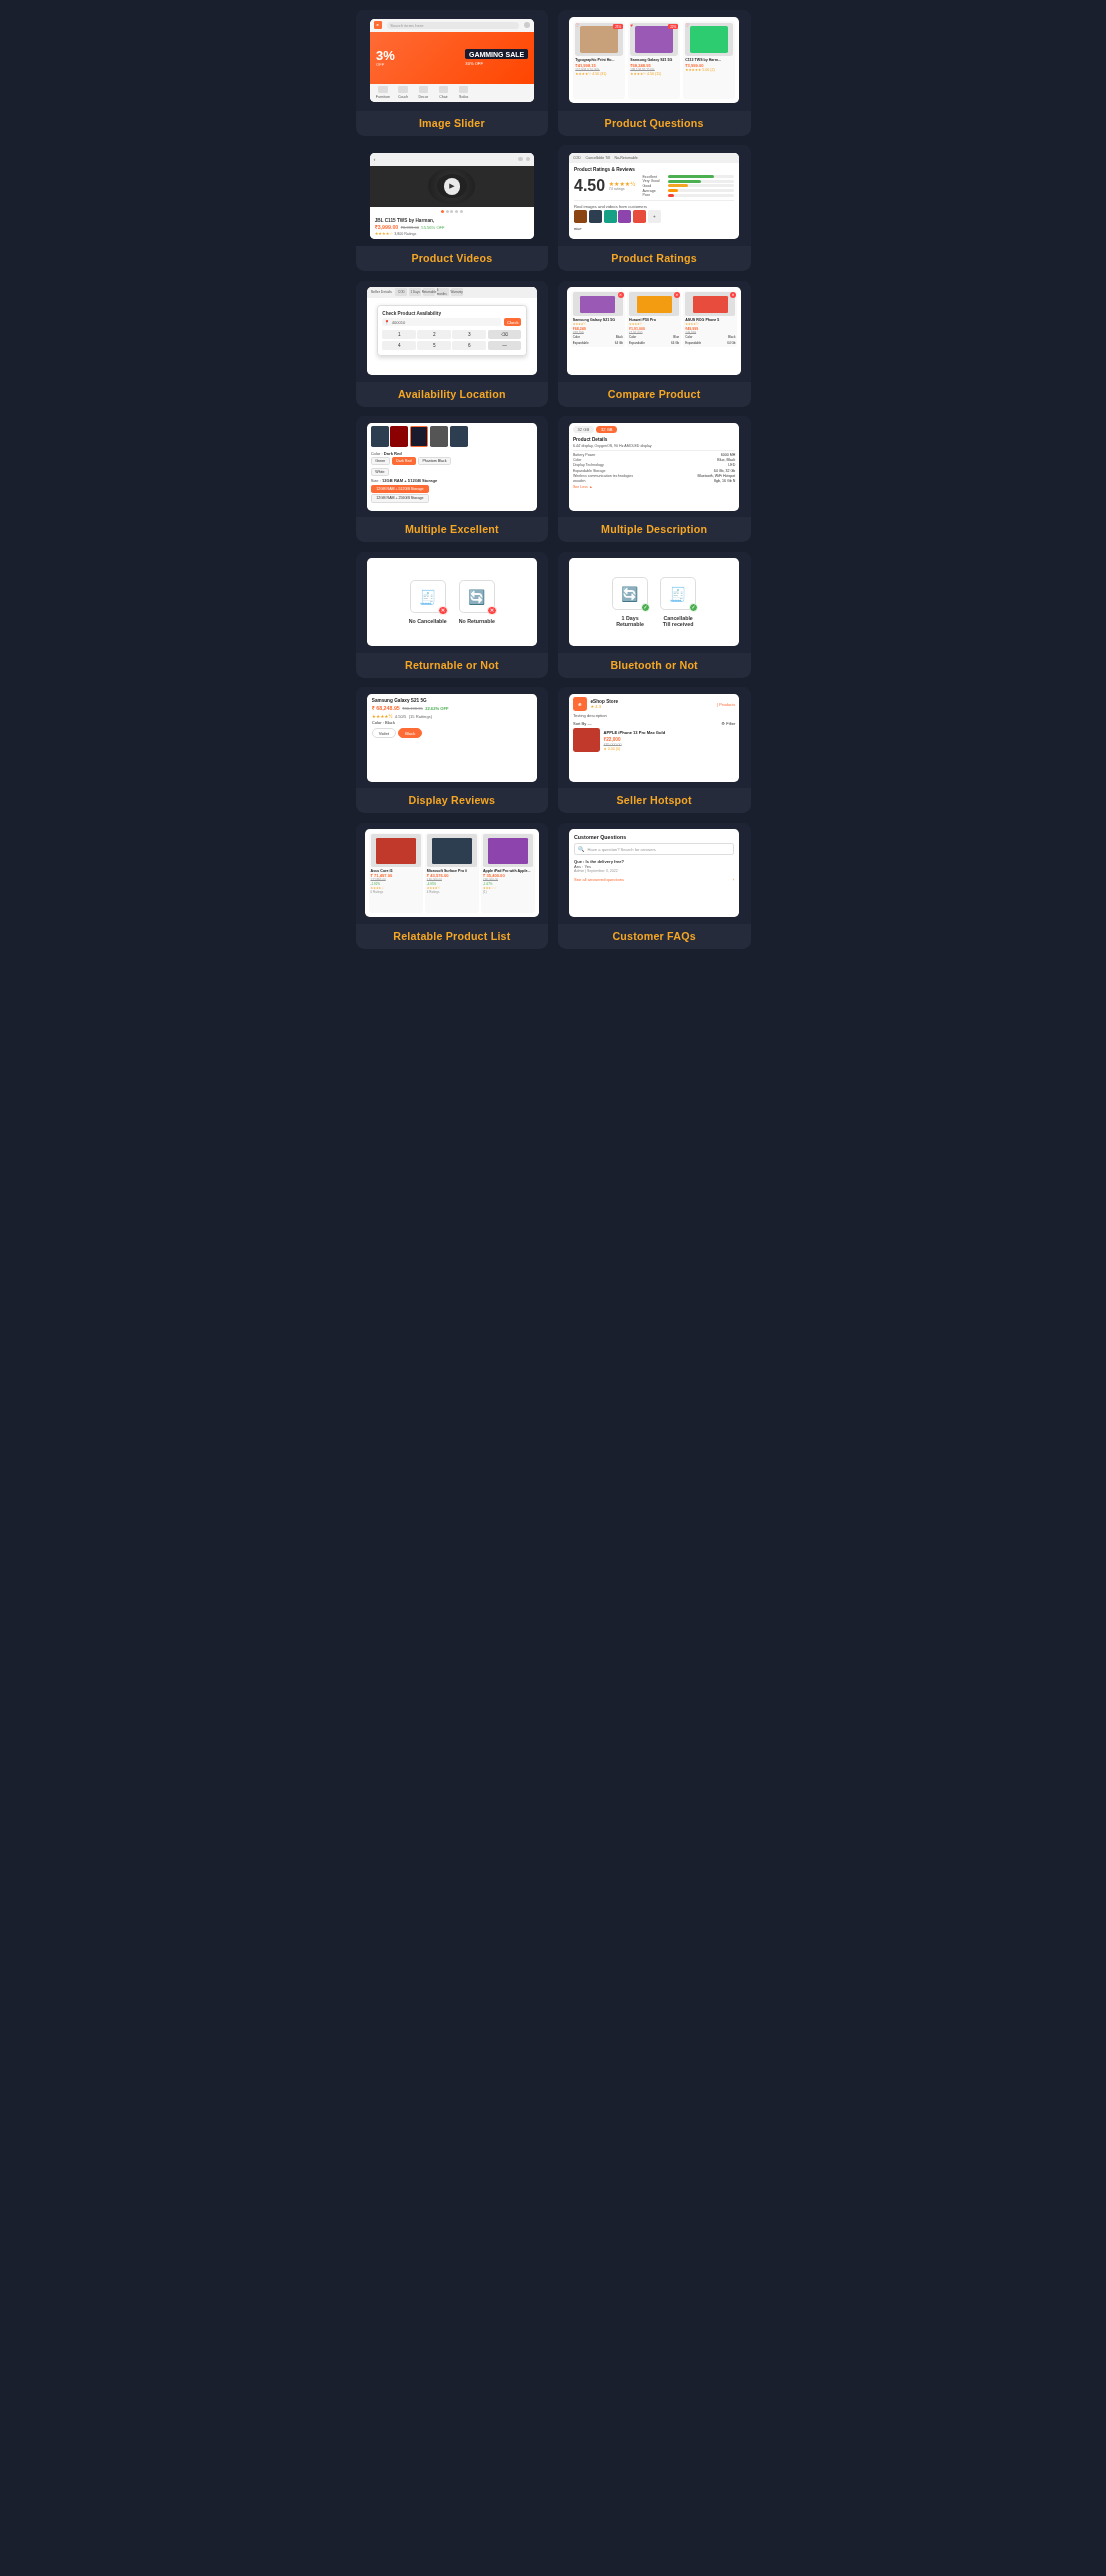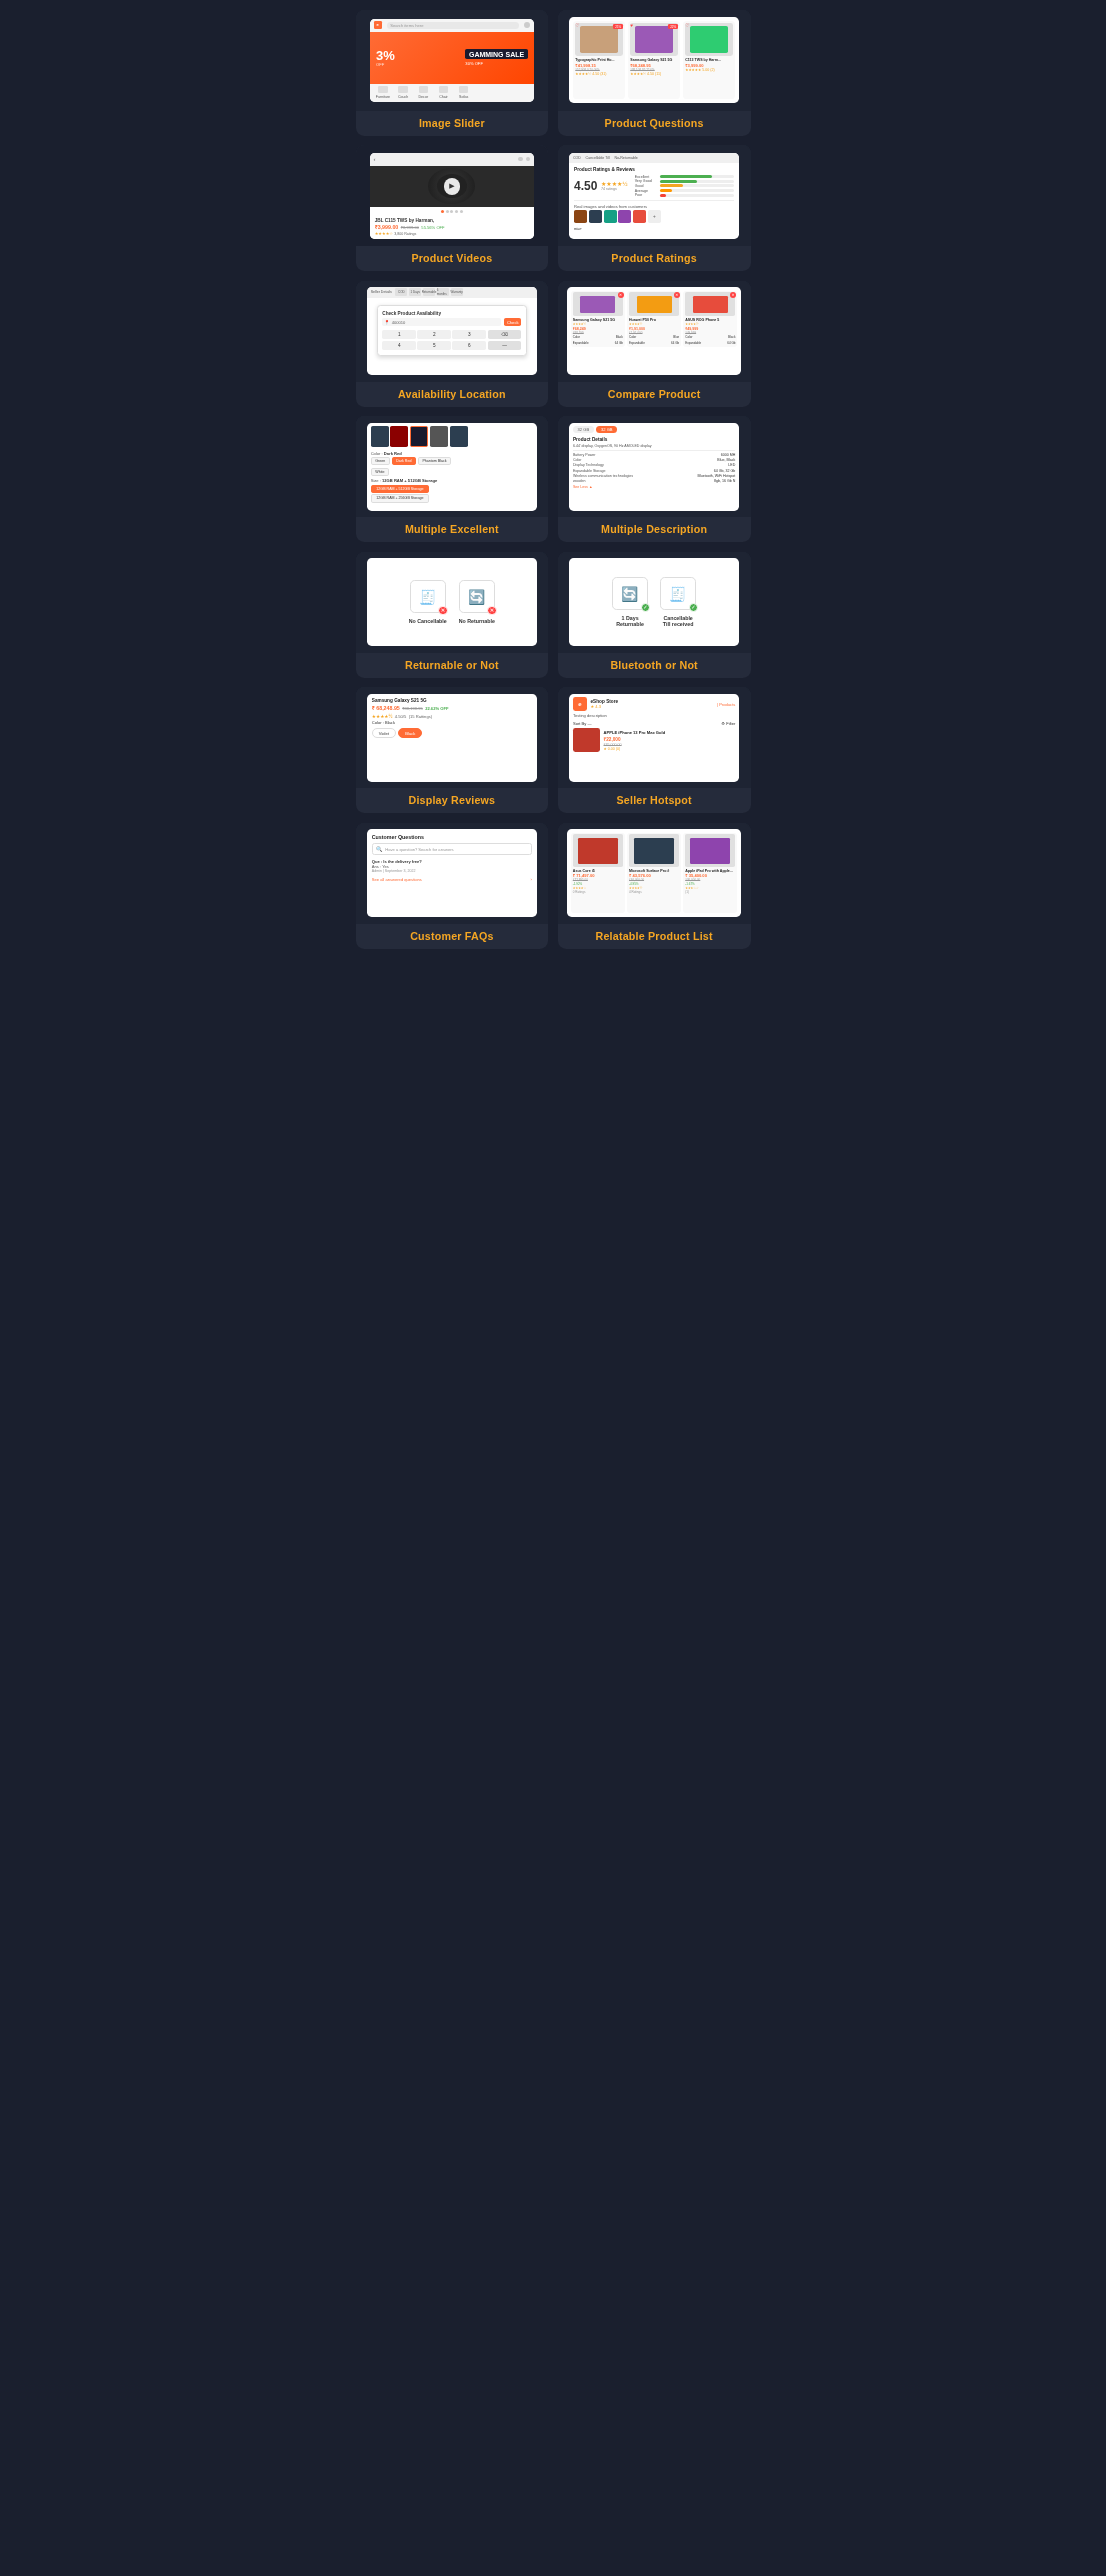--- a/index.html
+++ b/index.html
@@ -268,21 +268,21 @@
       align-items: center;
       padding: 0 3.6px;
       gap: 4.7px;
       font-size: 3.6px;
       color: #555;
     }
     .ratings-body {
       padding: 3.6px 4.7px;
     }
     .ratings-title { font-size: 4.7px; font-weight: bold; color: #222; margin-bottom: 2.4px; }
-    .rating-score { font-size: 12px; font-weight: bold; color: #333; }
+    .rating-score { font-size: 16px; font-weight: bold; color: #333; }
     .rating-stars-big { color: #f5a623; font-size: 6px; }
     .rating-count { font-size: 3.6px; color: #888; }
     .bar-row { display: flex; align-items: center; gap: 1.8px; margin: 0.6px 0; }
     .bar-label { font-size: 3.6px; color: #555; width: 24px; }
     .bar-track { flex: 1; height: 3px; background: #eee; border-radius: 1.8px; }
     .bar-fill { height: 100%; background: #4caf50; border-radius: 1.8px; }
     .bar-fill.yellow { background: #f5a623; }
     .bar-fill.orange { background: #ff9800; }
     .bar-fill.red { background: #f44336; }
     .rating-divider { border: none; border-top: 0.6px solid #eee; margin: 2.4px 0; }
@@ -1160,20 +1160,64 @@
             <div class="seller-prod-old">₹35,000.00</div>
             <div class="seller-prod-stars">★ <span>0.00</span> <span>(0)</span></div>
           </div>
         </div>
       </div>
     </div>
     <div class="card-label">Seller Hotspot</div>
   </div>
 
   <div class="card">
+    <div class="related-preview">
+      <div class="related-inner">
+        <div class="rel-card">
+          <div class="rel-heart">♡</div>
+          <div class="rel-img">
+            <div class="rel-img-color" style="background:#c0392b;"></div>
+          </div>
+          <div class="rel-name">Asus Core i5</div>
+          <div class="rel-price">₹ 71,497.00</div>
+          <div class="rel-old">₹72,895.00</div>
+          <div class="rel-off">-1.92%</div>
+          <div class="rel-stars">★★★★☆</div>
+          <div class="rel-count">0 Ratings</div>
+        </div>
+        <div class="rel-card">
+          <div class="rel-heart">♡</div>
+          <div class="rel-img">
+            <div class="rel-img-color" style="background:#2c3e50;"></div>
+          </div>
+          <div class="rel-name">Microsoft Surface Pro #</div>
+          <div class="rel-price">₹ 43,576.00</div>
+          <div class="rel-old">₹46,000.00</div>
+          <div class="rel-off">-4.95%</div>
+          <div class="rel-stars">★★★★½</div>
+          <div class="rel-count">4 Ratings</div>
+        </div>
+        <div class="rel-card">
+          <div class="rel-heart">♡</div>
+          <div class="rel-img">
+            <div class="rel-img-color" style="background:#8e44ad;"></div>
+          </div>
+          <div class="rel-name">Apple iPad Pro with Apple...</div>
+          <div class="rel-price">₹ 35,400.00</div>
+          <div class="rel-old">₹36,000.00</div>
+          <div class="rel-off">-1.67%</div>
+          <div class="rel-stars">★★★☆☆</div>
+          <div class="rel-count">(1)</div>
+        </div>
+      </div>
+    </div>
+    <div class="card-label">Relatable Product List</div>
+  </div>
+
+  <div class="card">
     <div class="faq-preview">
       <div class="faq-inner">
         <div class="faq-title">Customer Questions</div>
         <div class="faq-search">
           <span class="faq-search-icon">🔍</span>
           <span class="faq-search-text">Have a question? Search for answers</span>
         </div>
         <div class="faq-item">
           <div class="faq-q">Que : Is the delivery free?</div>
           <div class="faq-a">Ans : Yes</div>
@@ -1181,58 +1225,14 @@
         </div>
         <div class="faq-link">
           <span>See all answered questions</span>
           <span>›</span>
         </div>
       </div>
     </div>
     <div class="card-label">Customer FAQs</div>
   </div>
 
-  <div class="card">
-    <div class="related-preview">
-      <div class="related-inner">
-        <div class="rel-card">
-          <div class="rel-heart">♡</div>
-          <div class="rel-img">
-            <div class="rel-img-color" style="background:#c0392b;"></div>
-          </div>
-          <div class="rel-name">Asus Core i5</div>
-          <div class="rel-price">₹ 71,497.00</div>
-          <div class="rel-old">₹72,895.00</div>
-          <div class="rel-off">-1.92%</div>
-          <div class="rel-stars">★★★★☆</div>
-          <div class="rel-count">0 Ratings</div>
-        </div>
-        <div class="rel-card">
-          <div class="rel-heart">♡</div>
-          <div class="rel-img">
-            <div class="rel-img-color" style="background:#2c3e50;"></div>
-          </div>
-          <div class="rel-name">Microsoft Surface Pro #</div>
-          <div class="rel-price">₹ 43,576.00</div>
-          <div class="rel-old">₹46,000.00</div>
-          <div class="rel-off">-4.95%</div>
-          <div class="rel-stars">★★★★½</div>
-          <div class="rel-count">4 Ratings</div>
-        </div>
-        <div class="rel-card">
-          <div class="rel-heart">♡</div>
-          <div class="rel-img">
-            <div class="rel-img-color" style="background:#8e44ad;"></div>
-          </div>
-          <div class="rel-name">Apple iPad Pro with Apple...</div>
-          <div class="rel-price">₹ 35,400.00</div>
-          <div class="rel-old">₹36,000.00</div>
-          <div class="rel-off">-1.67%</div>
-          <div class="rel-stars">★★★☆☆</div>
-          <div class="rel-count">(1)</div>
-        </div>
-      </div>
-    </div>
-    <div class="card-label">Relatable Product List</div>
-  </div>
-
 </div>
 
 
 </body></html>

